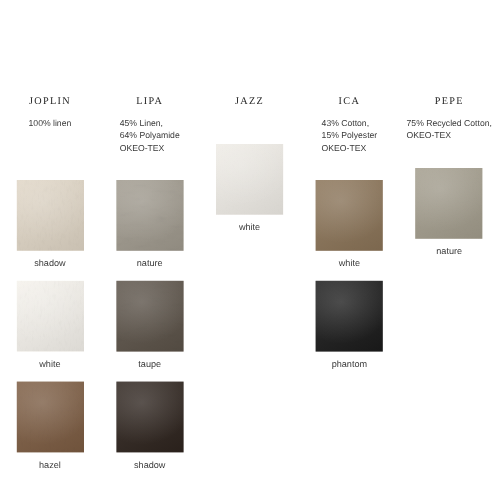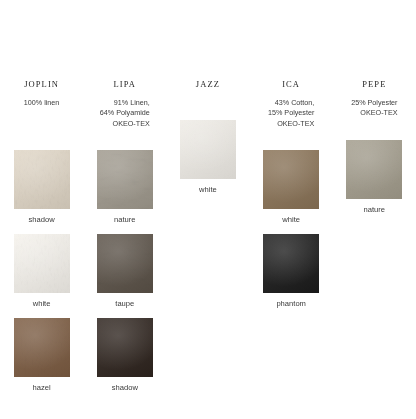--- a/index.html
+++ b/index.html
@@ -50,21 +50,21 @@
     line-height: 10px;
     text-align: center;
     white-space: nowrap;
   }
   .col-comp {
     margin-top: 9px;
     font-family: "Liberation Sans", sans-serif;
     font-size: 7.2px;
     line-height: 10.4px;
     color: #3a3a3a;
-    text-align: right;
+    text-align: left;
     white-space: nowrap;
   }
   .col-comp .line { display: block; }
 
   
   .swatch-stack {
     margin-top: 0;
     width: 100%;
     display: flex;
     flex-direction: column;
@@ -179,21 +179,21 @@
               </svg>
               <div class="sheen" style="background: radial-gradient(120% 95% at 38% 30%, rgba(255, 255, 255, 0.16), rgba(255, 255, 255, 0) 62%), linear-gradient(150deg, rgba(255, 255, 255, 0.1), rgba(0, 0, 0, 0.1));"></div>
             </div>
             <div class="swatch-label">hazel</div>
           </div>
         </div>
       </div>
       <div class="column">
         <div class="col-title">LIPA</div>
         <div class="col-comp">
-          <span class="line">91% Linen,</span>
+          <span class="line">45% Linen,</span>
           <span class="line">64% Polyamide</span>
           <span class="line">OKEO-TEX</span>
         </div>
         <div class="swatch-stack">
           <div style="height: 20.8px;"></div>
           <div class="swatch-cell">
             <div class="swatch" style="background: rgb(160, 154, 142);">
               <svg class="tex" width="100%" height="100%" preserveAspectRatio="none">
                 <defs>
                   <filter id="tex8" x="0" y="0" width="100%" height="100%">
@@ -330,21 +330,21 @@
               </svg>
               <div class="sheen" style="background: radial-gradient(120% 95% at 38% 30%, rgba(255, 255, 255, 0.16), rgba(255, 255, 255, 0) 62%), linear-gradient(150deg, rgba(255, 255, 255, 0.1), rgba(0, 0, 0, 0.1));"></div>
             </div>
             <div class="swatch-label">phantom</div>
           </div>
         </div>
       </div>
       <div class="column">
         <div class="col-title">PEPE</div>
         <div class="col-comp">
-          <span class="line">25% Polyester</span>
+          <span class="line">75% Recycled Cotton,</span>
           <span class="line">OKEO-TEX</span>
         </div>
         <div class="swatch-stack">
           <div style="height: 20.8px;"></div>
           <div class="swatch-cell">
             <div class="swatch" style="background: rgb(163, 157, 141);">
               <svg class="tex" width="100%" height="100%" preserveAspectRatio="none">
                 <defs>
                   <filter id="tex29" x="0" y="0" width="100%" height="100%">
                     <feTurbulence type="fractalNoise" baseFrequency="0.9" numOctaves="1" seed="29" result="n"></feTurbulence>

